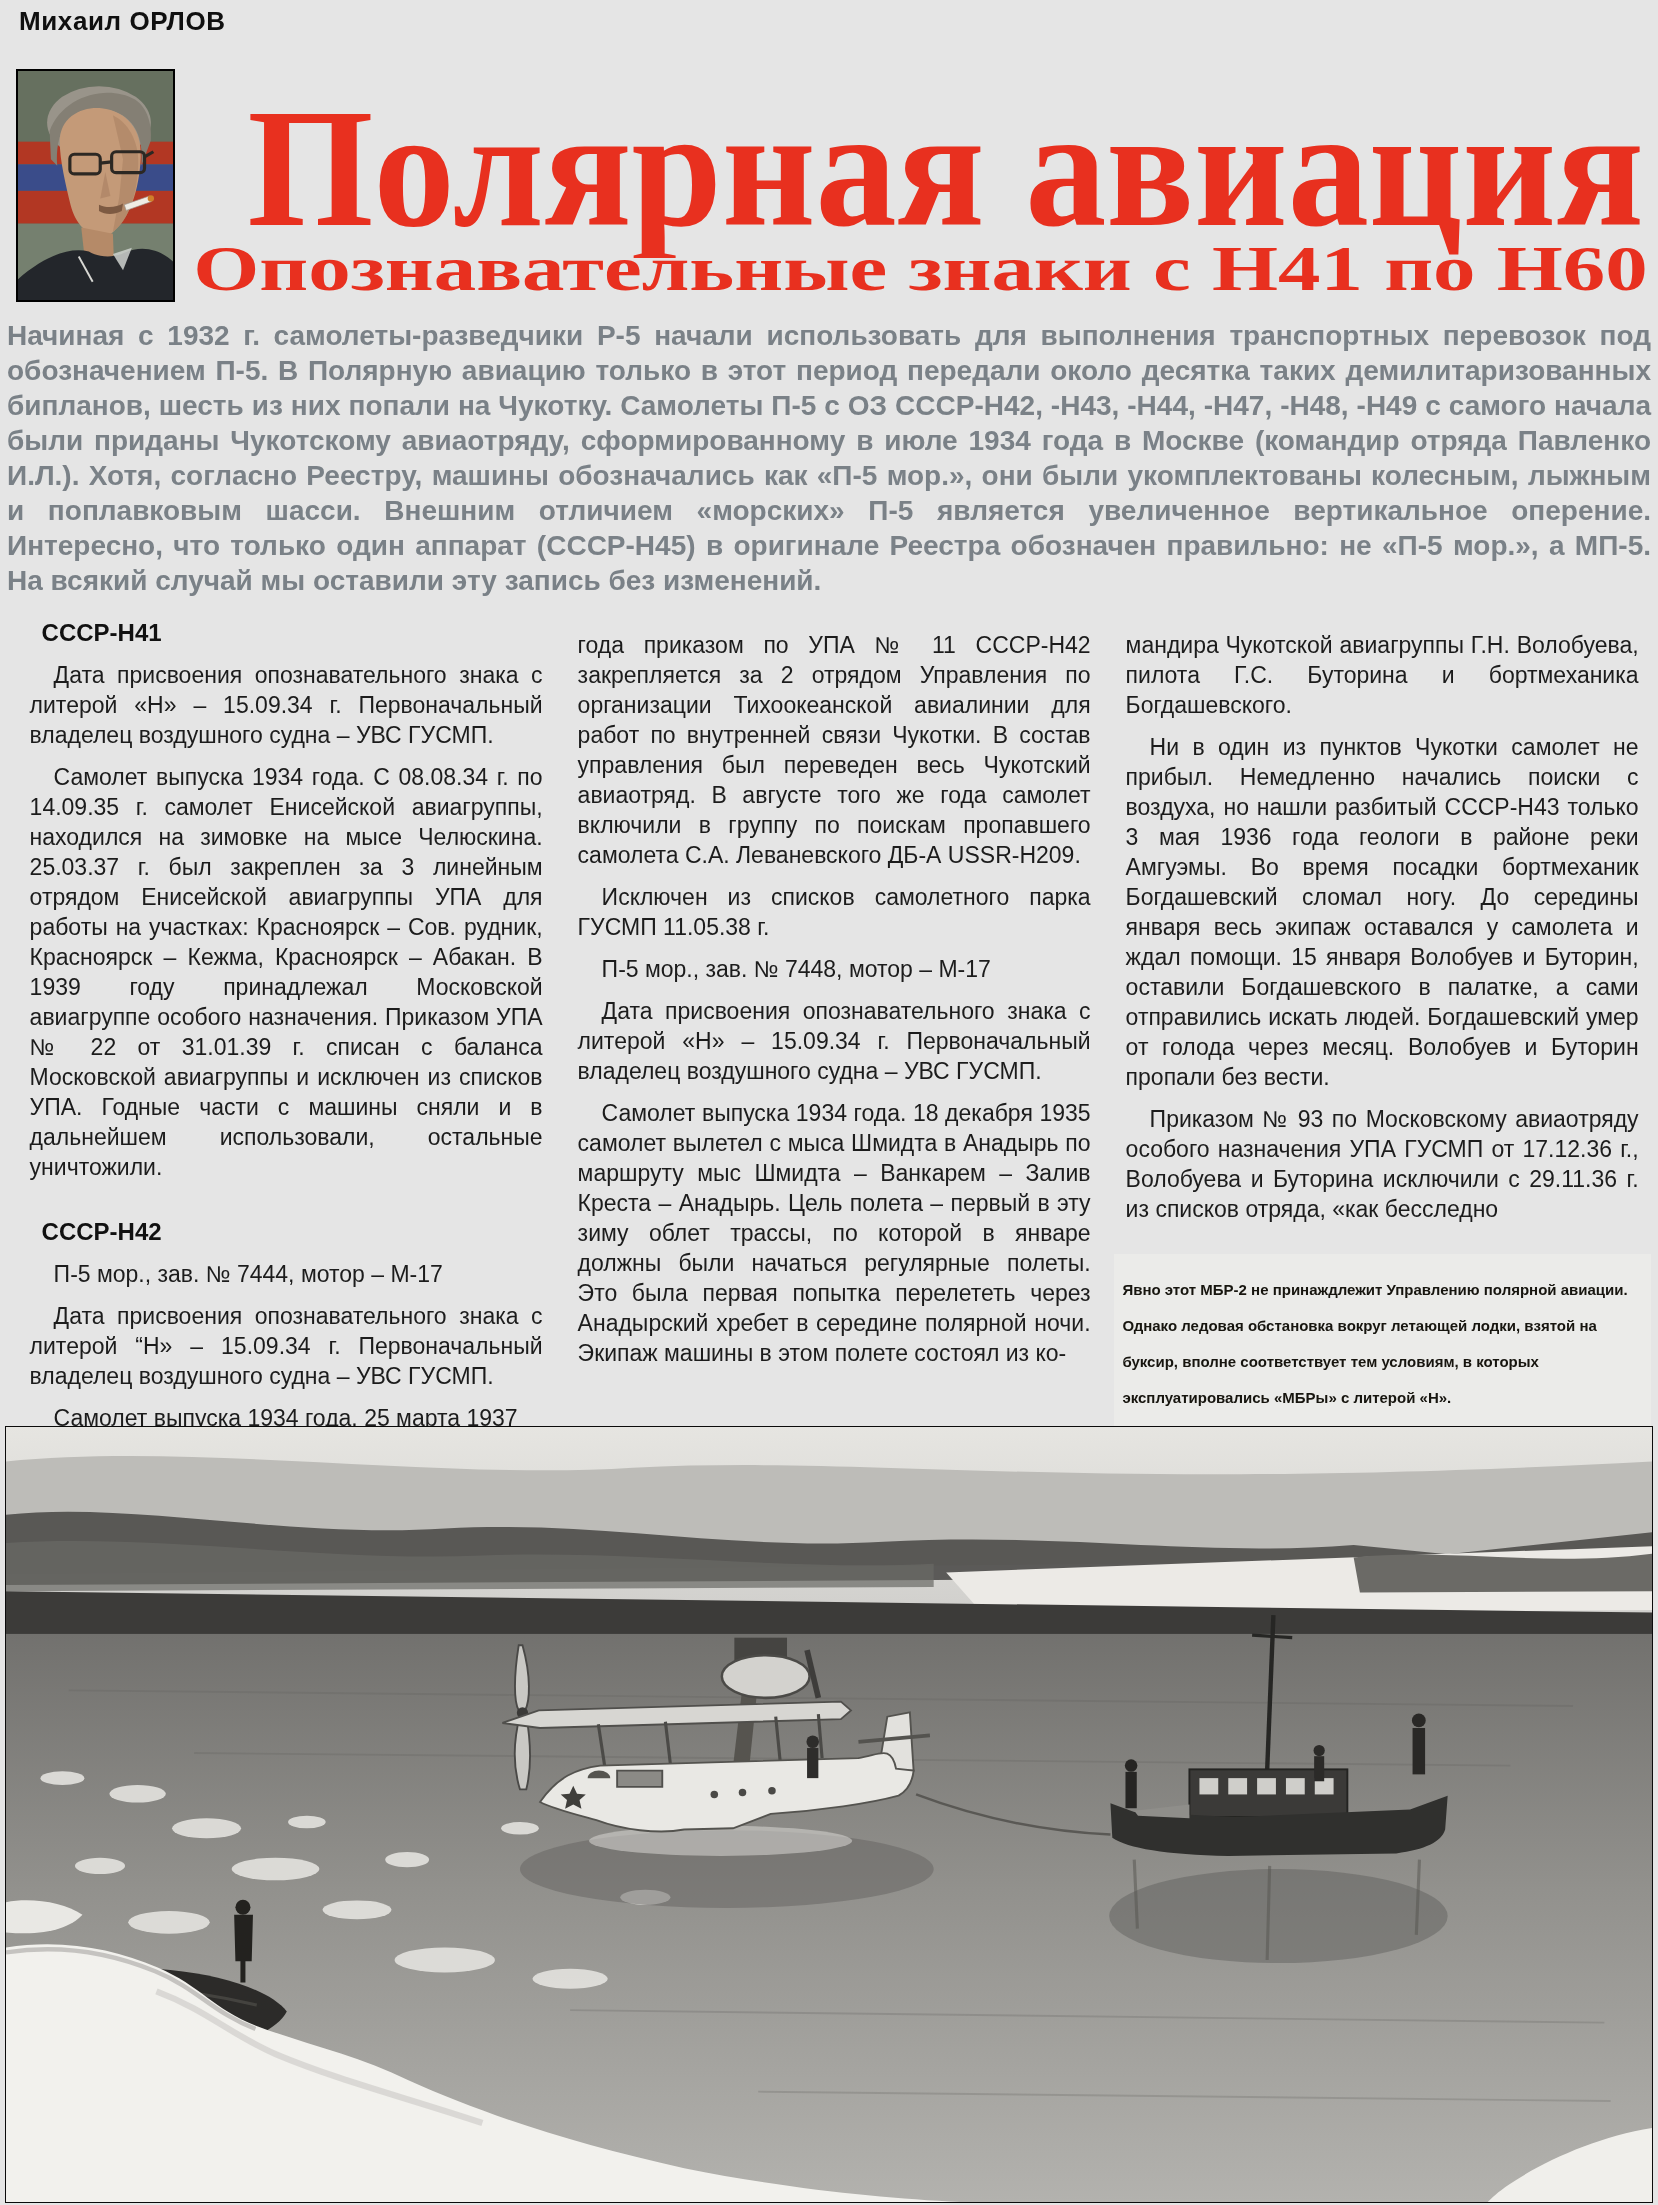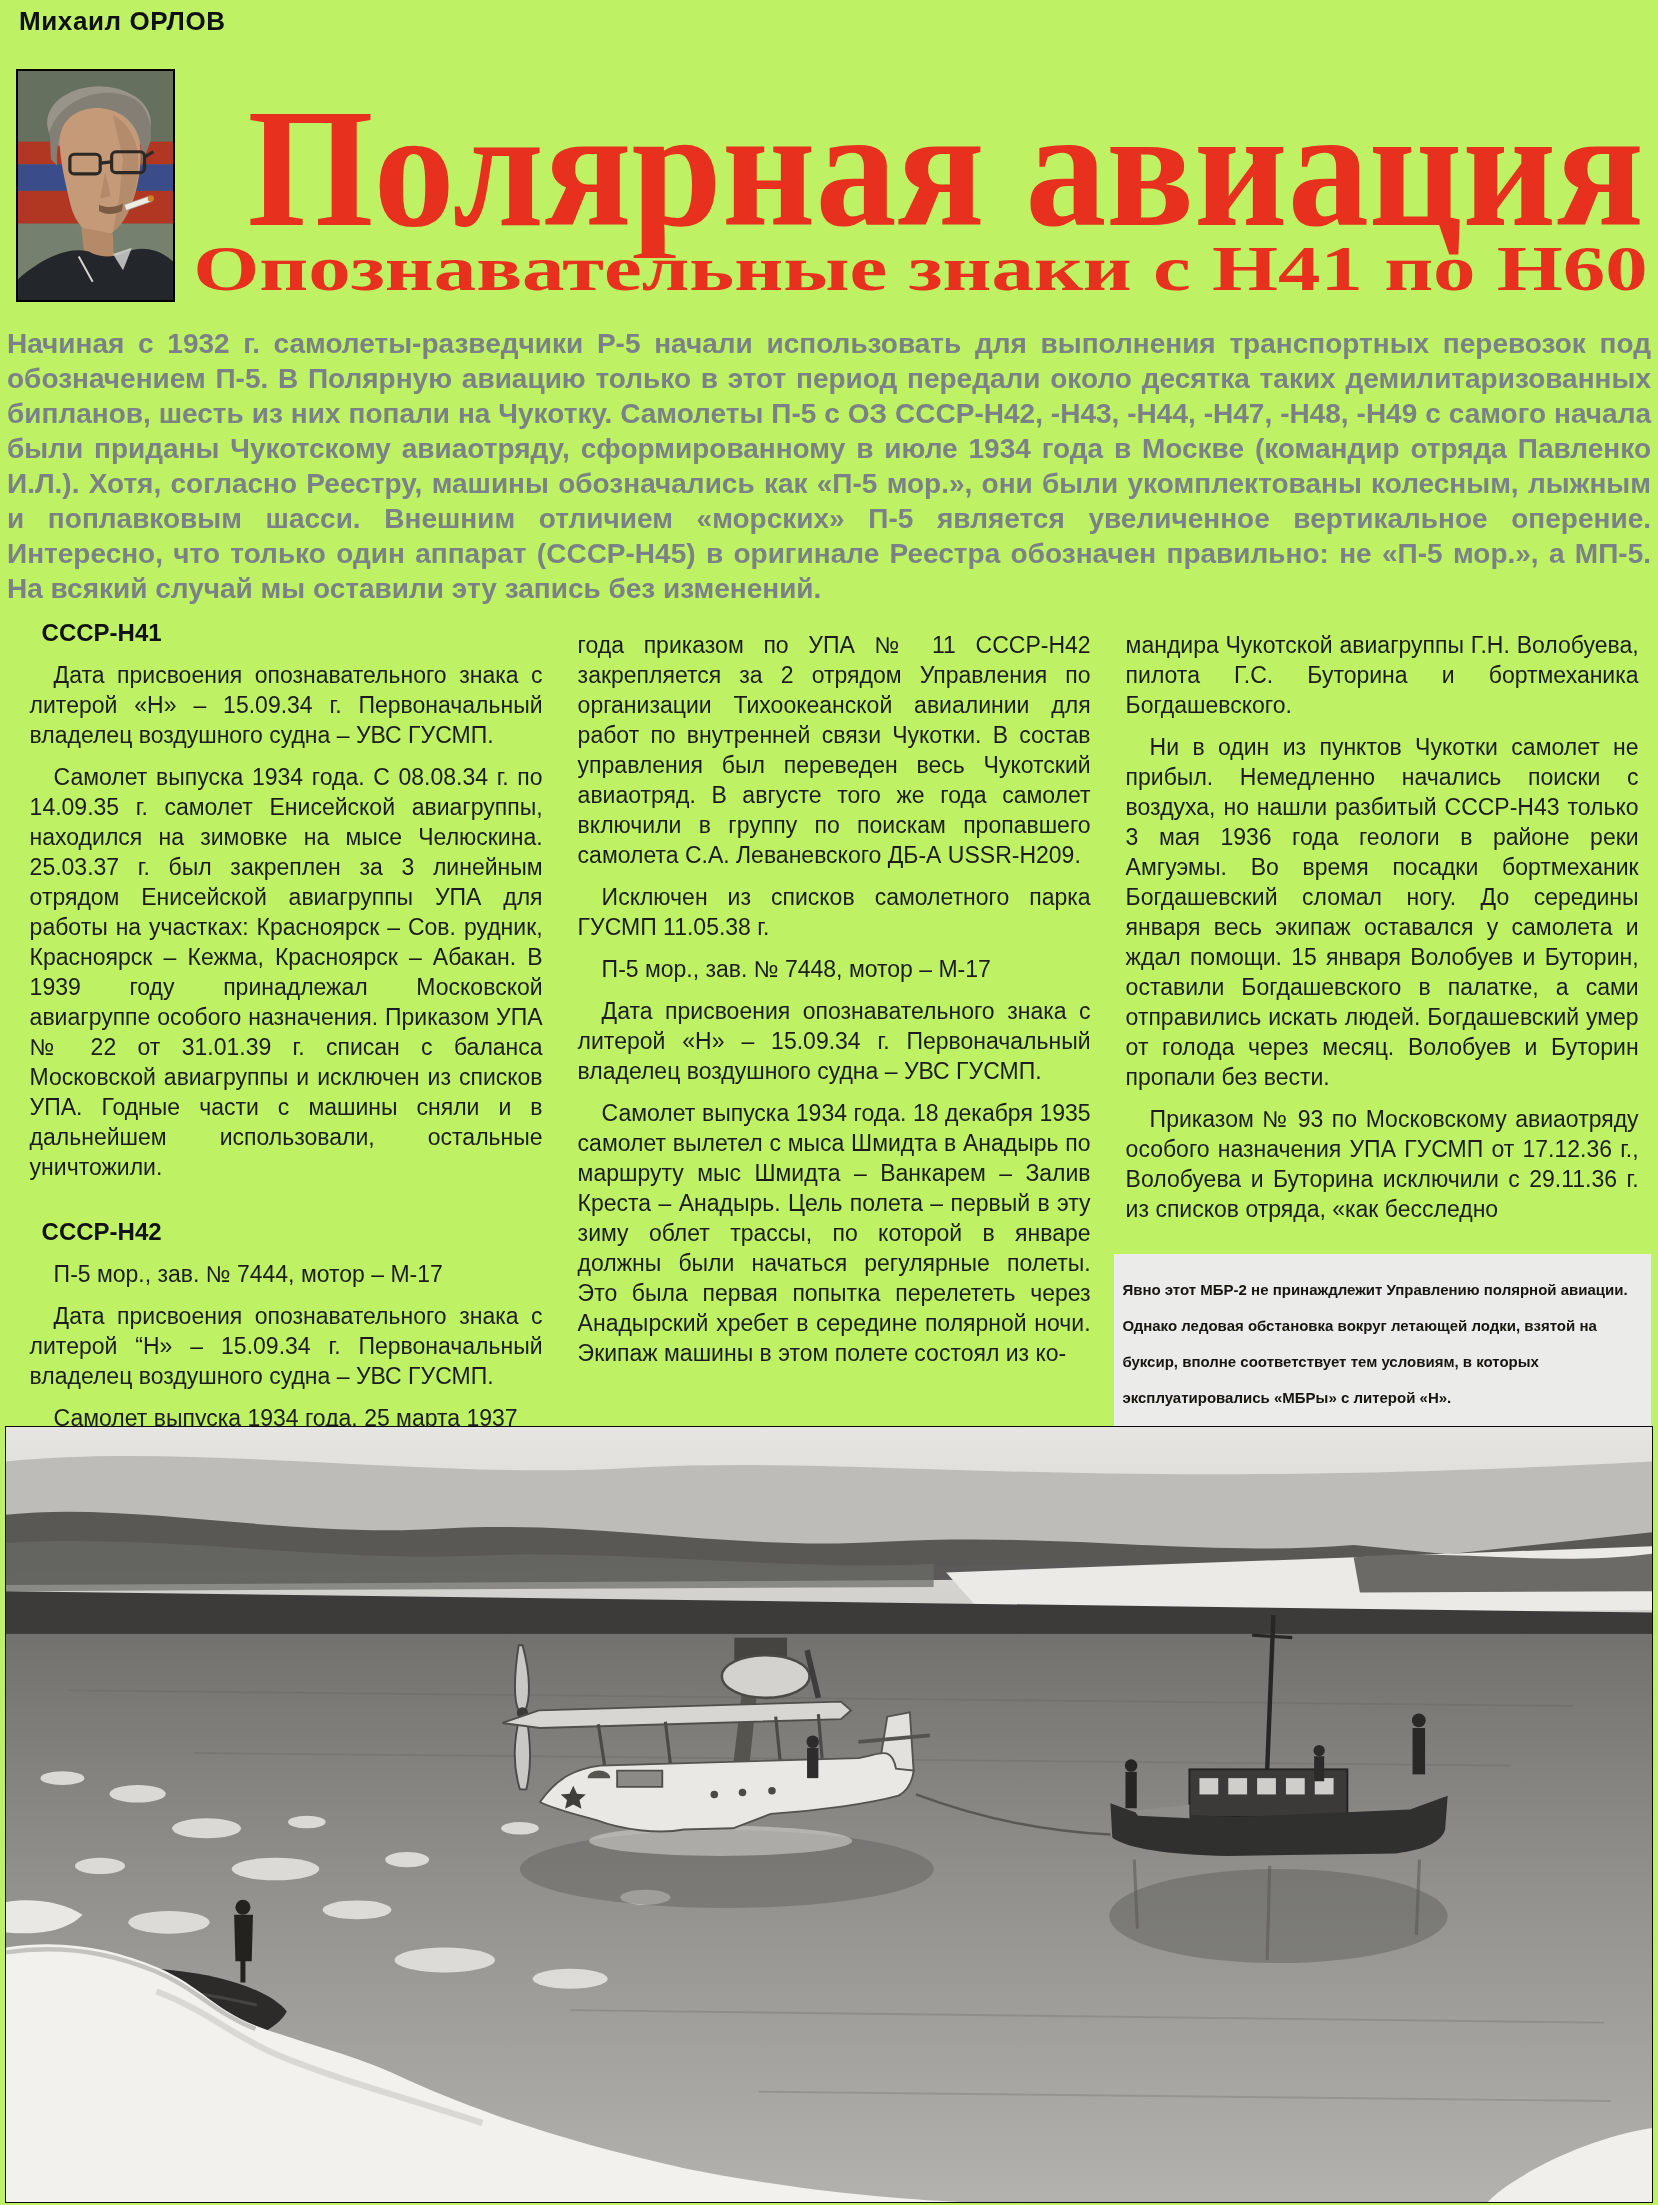--- a/index.html
+++ b/index.html
@@ -1,39 +1,39 @@
 <!DOCTYPE html>
 <html lang="ru" style="--accent: #e8301f; --intro: #7a8187; --caption-bg: #ebebe9; --body: #1c1c1c;font-size:10px"><head>
 <meta charset="utf-8">
 <style>
   html,body{margin:0;padding:0;background:#ffffff;}
   #page{
     position:relative;
     width:1658px;height:2205px;
-    background:#bef264;
+    background:#e5e5e5;
     font-family:"Liberation Sans",sans-serif;
     color:var(--body,#1c1c1c);
     overflow:hidden;
   }
   .author{
     position:absolute;left:19px;top:6.3px;
     font-size:26px;font-weight:700;color:#101010;letter-spacing:0.6px;
   }
   .portrait-frame{
     position:absolute;left:15.7px;top:69px;width:159px;height:233px;
     border:2.5px solid #000;box-sizing:border-box;background:#6b7566;
   }
   .portrait-frame svg{display:block;width:100%;height:100%;}
   .title-svg{position:absolute;left:246px;top:70px;width:1406px;height:188px;}
   .subtitle-svg{position:absolute;left:192px;top:231px;width:1462px;height:74px;}
   .title-svg text,.subtitle-svg text{
     font-family:"Liberation Serif",serif;font-weight:700;fill:var(--accent,#e8301f);
   }
   .intro{
-    position:absolute;left:7px;top:326px;width:1644px;
+    position:absolute;left:7px;top:318px;width:1644px;
     font-size:28px;line-height:35px;font-weight:700;
     color:var(--intro,#7a8187);
     text-align:justify;
   }
   .columns{
     position:absolute;left:17.6px;top:618px;width:1633px;height:813px;
     display:grid;grid-template-columns:repeat(3,1fr);column-gap:11px;
     overflow:hidden;
   }
   .col{overflow:hidden;font-size:23px;line-height:30px;color:#1c1c1c;}

